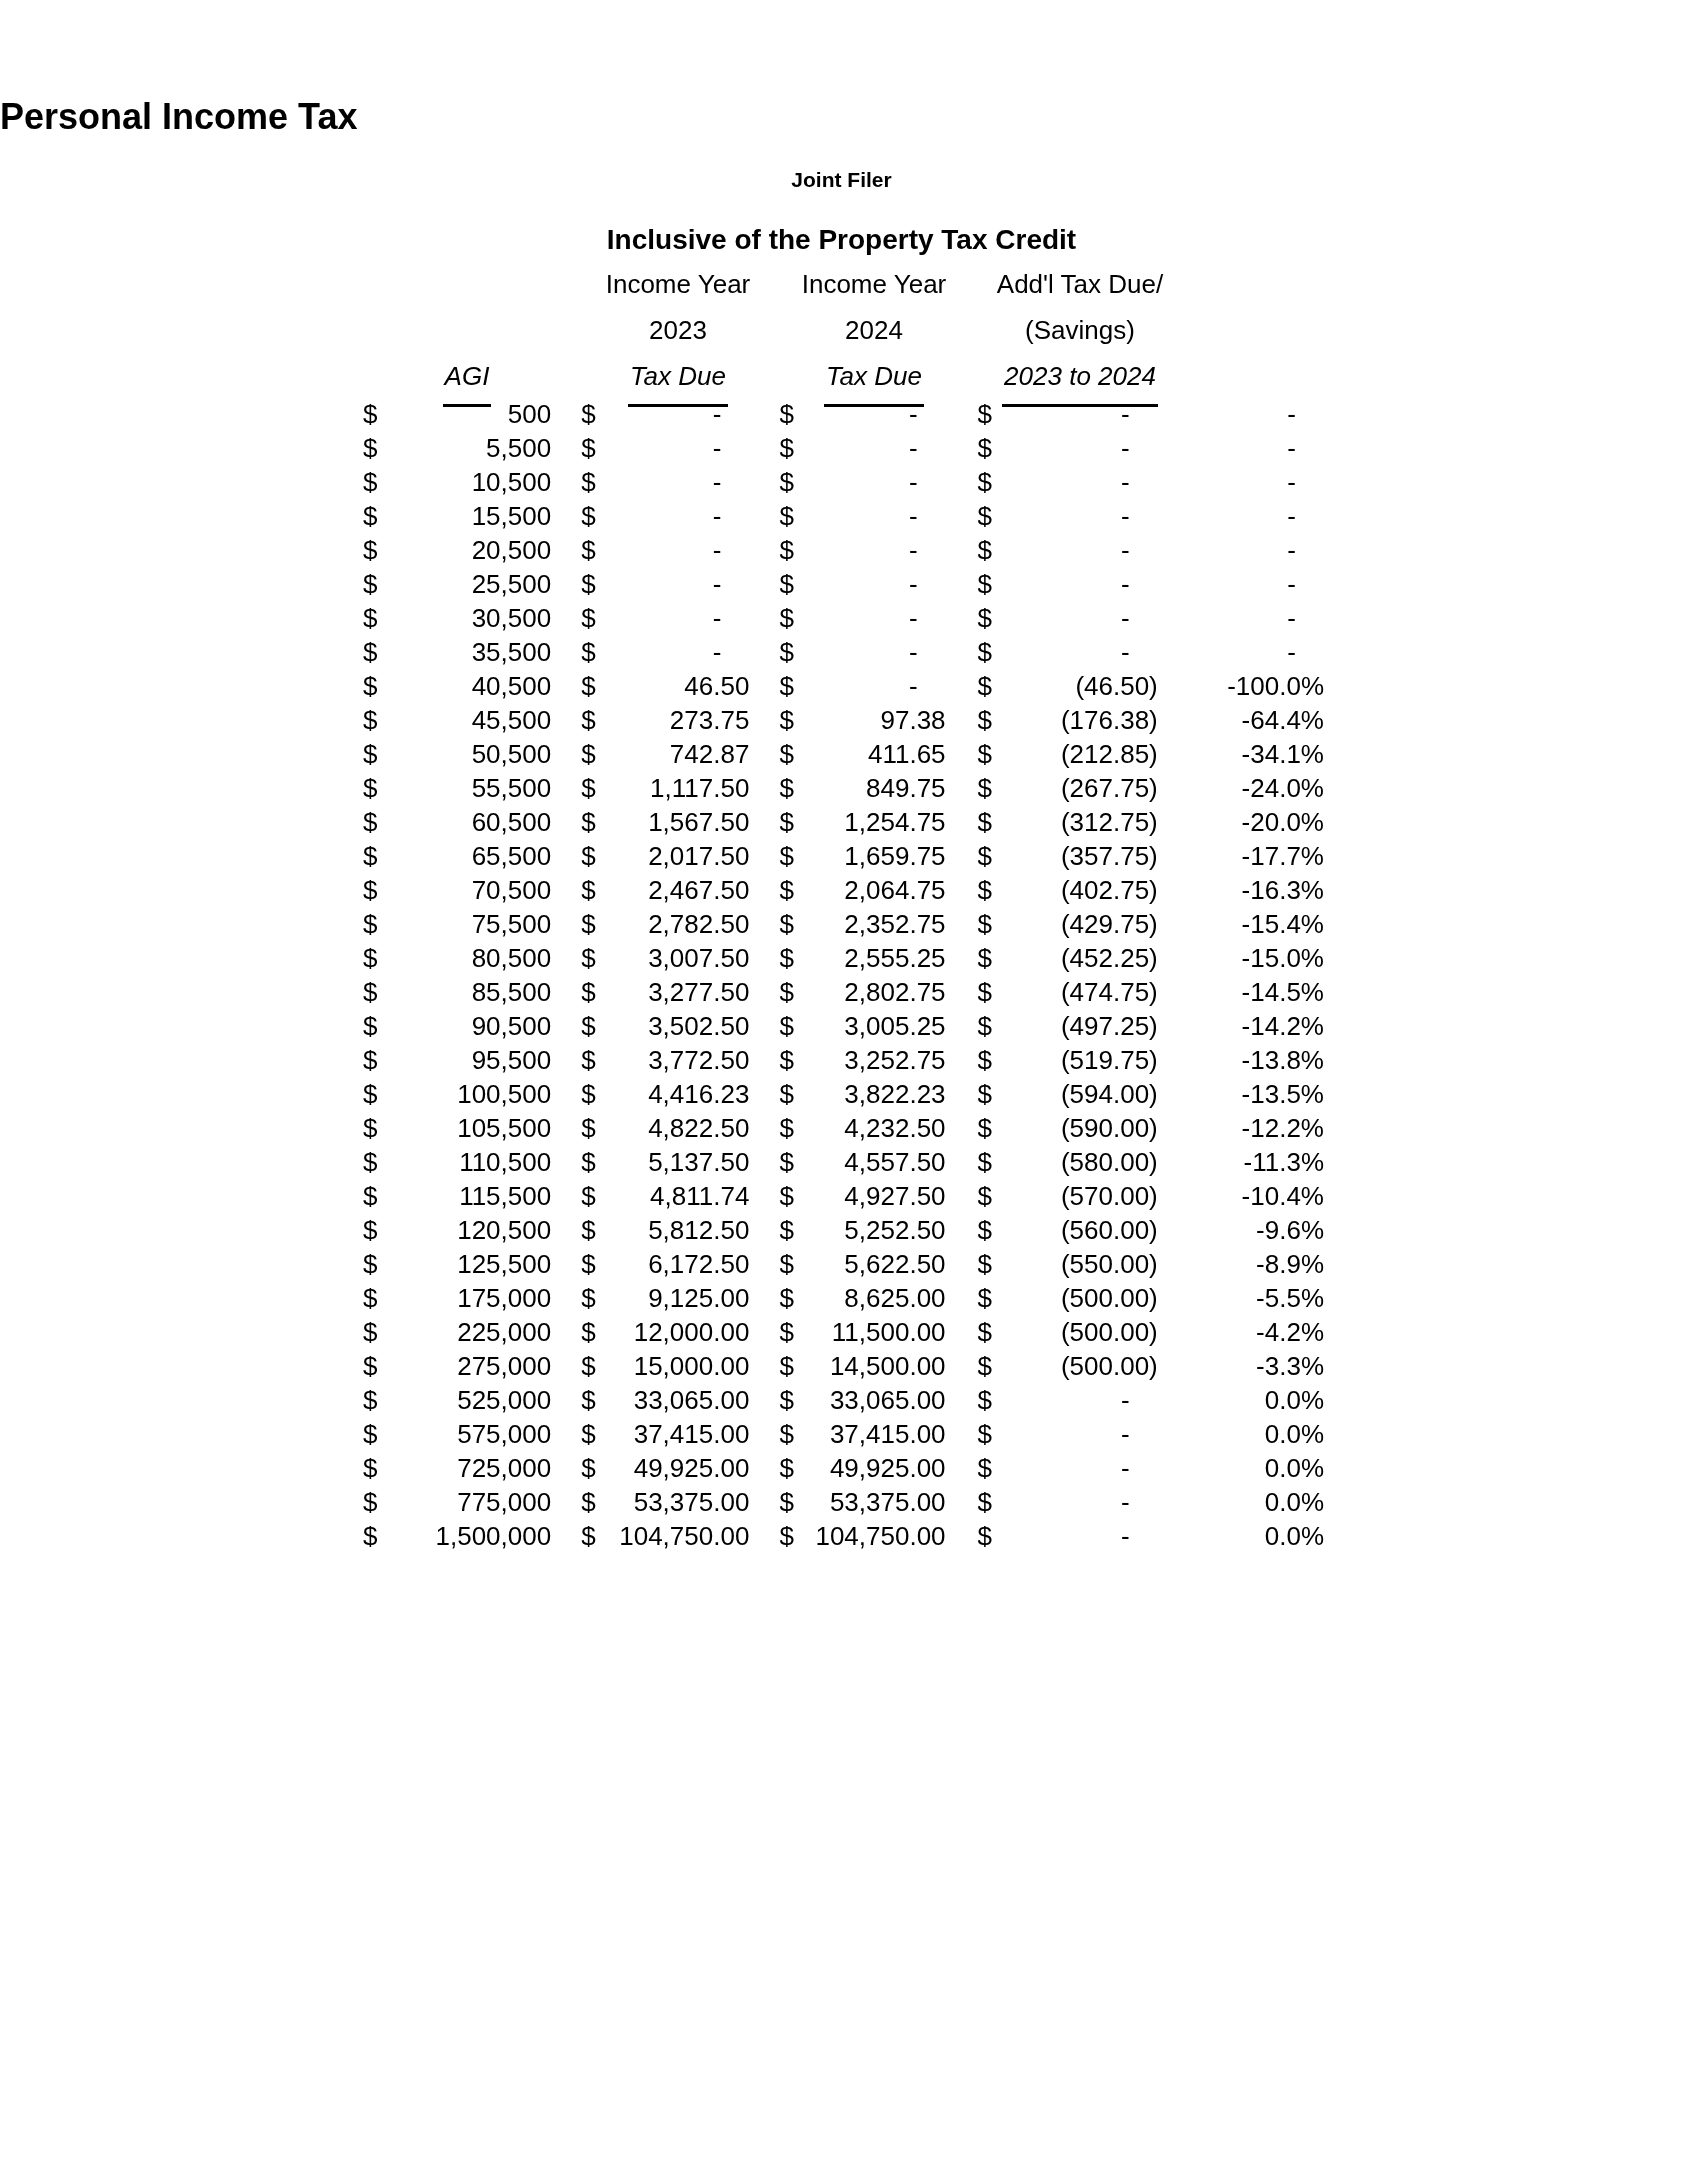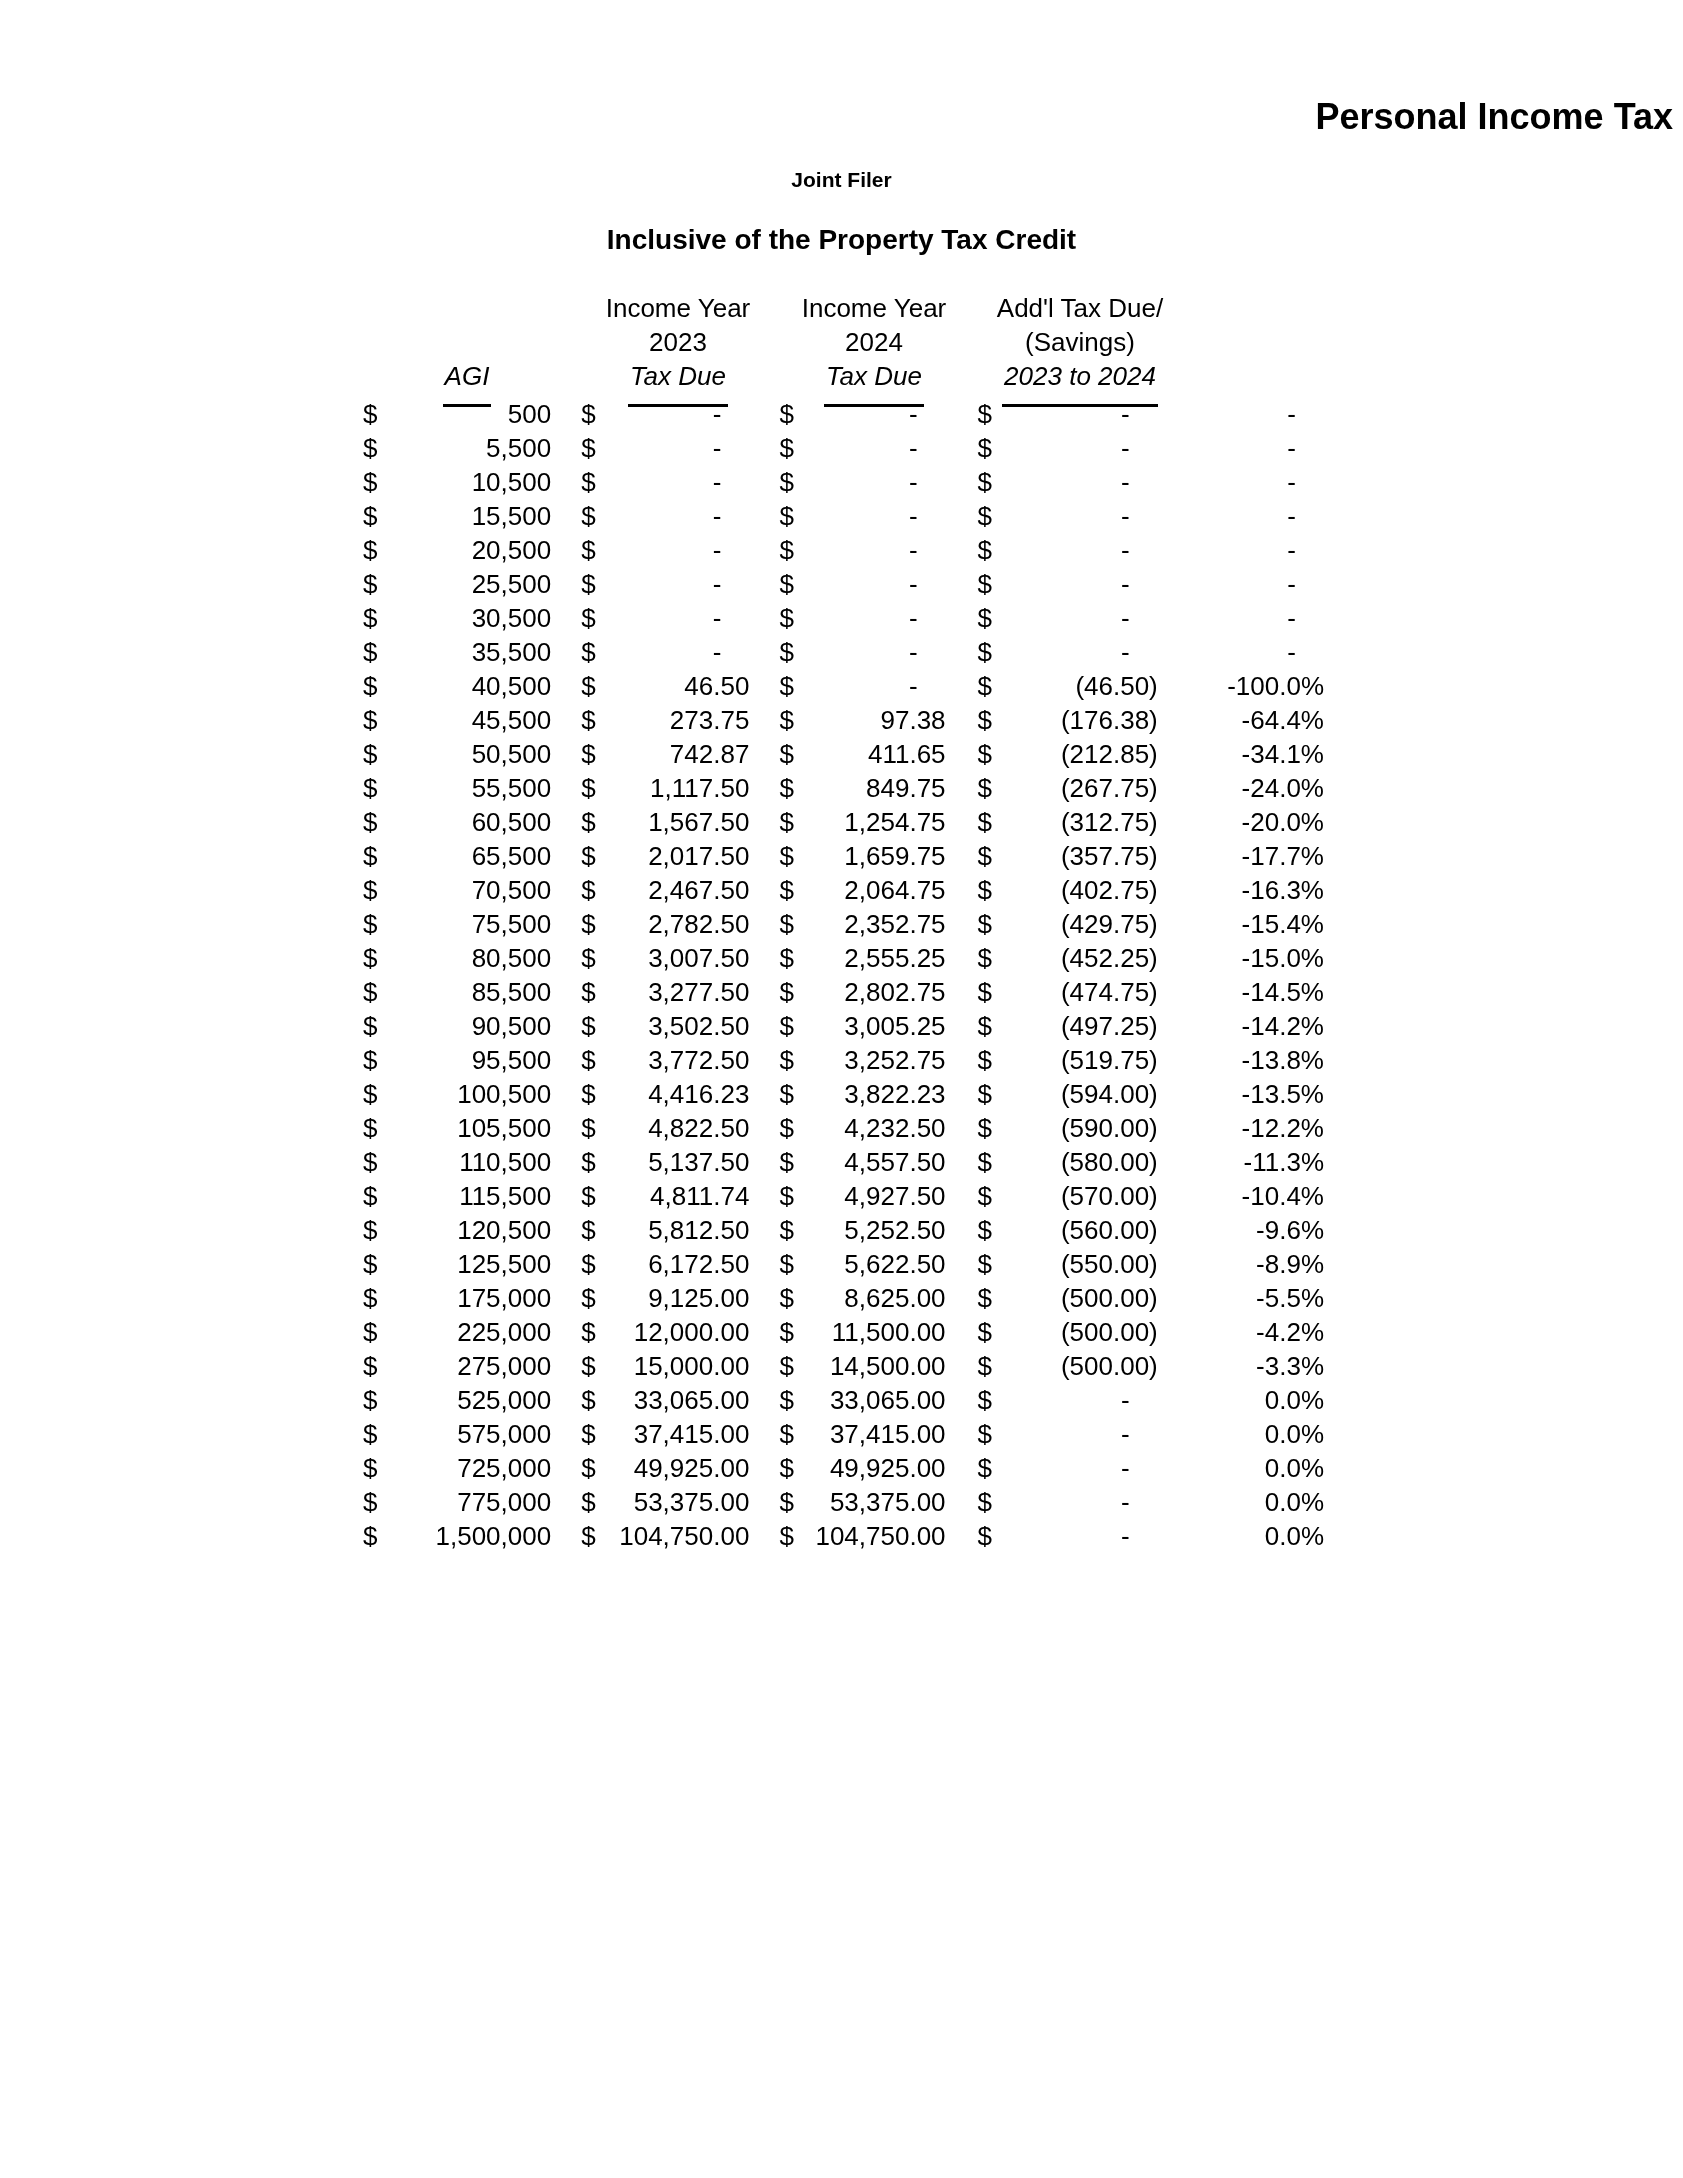--- a/index.html
+++ b/index.html
@@ -7,39 +7,39 @@
     width:1683px;height:2178px;
     background:#ffffff;
     font-family:"Liberation Sans", sans-serif;
     color:#000000;
     position:relative;
   }
   .page{position:absolute;left:0;top:0;width:1683px;height:2178px;background:#ffffff;}
 
   .doc-title{
     position:absolute;left:0;top:97px;width:1673px;
-    text-align:right;font-size:36px;font-weight:bold;line-height:40px;
+    text-align:left;font-size:36px;font-weight:bold;line-height:40px;
   }
   .doc-subtitle1{
     position:absolute;left:0;top:164px;width:1683px;
     text-align:center;font-size:21px;font-weight:bold;line-height:32px;
   }
   .doc-subtitle2{
     position:absolute;left:0;top:204px;width:1683px;
     text-align:center;font-size:28px;font-weight:bold;line-height:32px;margin-top:20px;
   }
 
   
   .hdr{
     position:absolute;top:292px;height:101px;
     display:flex;flex-direction:column;justify-content:flex-end;
     font-size:26px;line-height:34px;white-space:nowrap;
   }
   .hdr div{height:34px;}
-  .hdr.center{text-align:center;}
+  .hdr.center{text-align:center;gap:12px;}
   .hdr.right{text-align:right;}
   .uline{
     display:inline-block;
     border-bottom:3px solid #000;
     padding:0 2px 11px 2px;
     font-style:italic;
   }
 
   
   table.taxtable{

